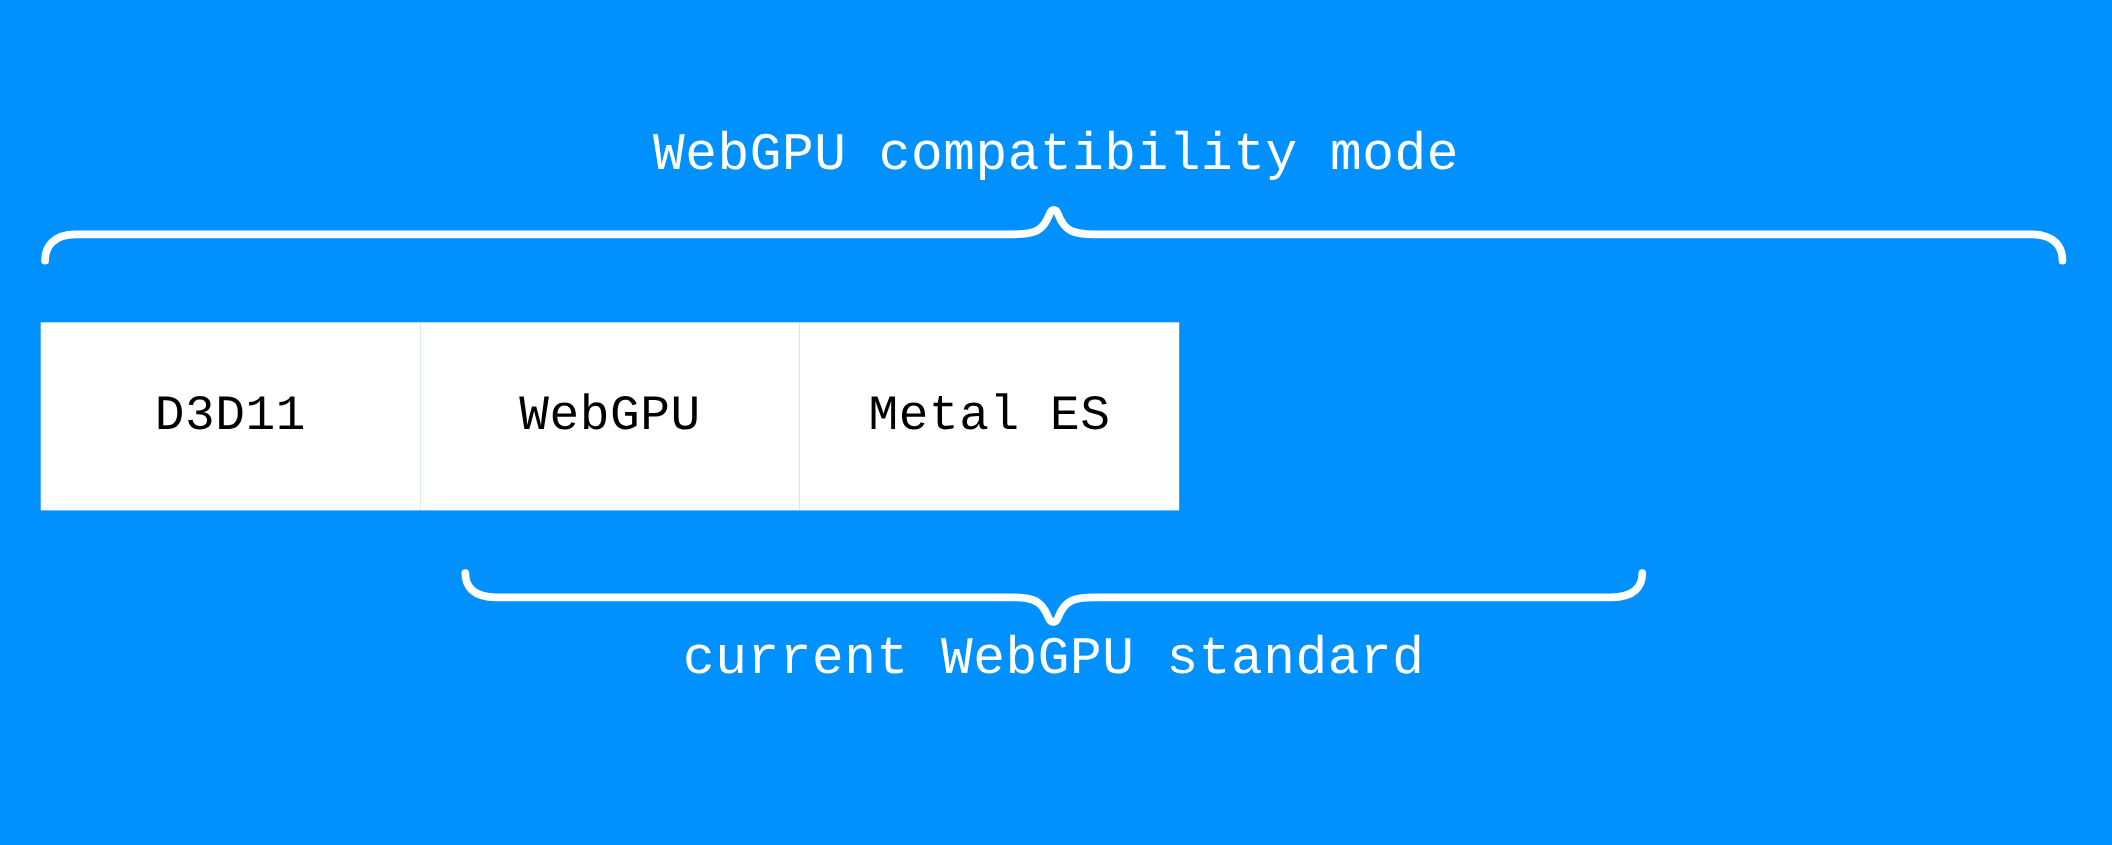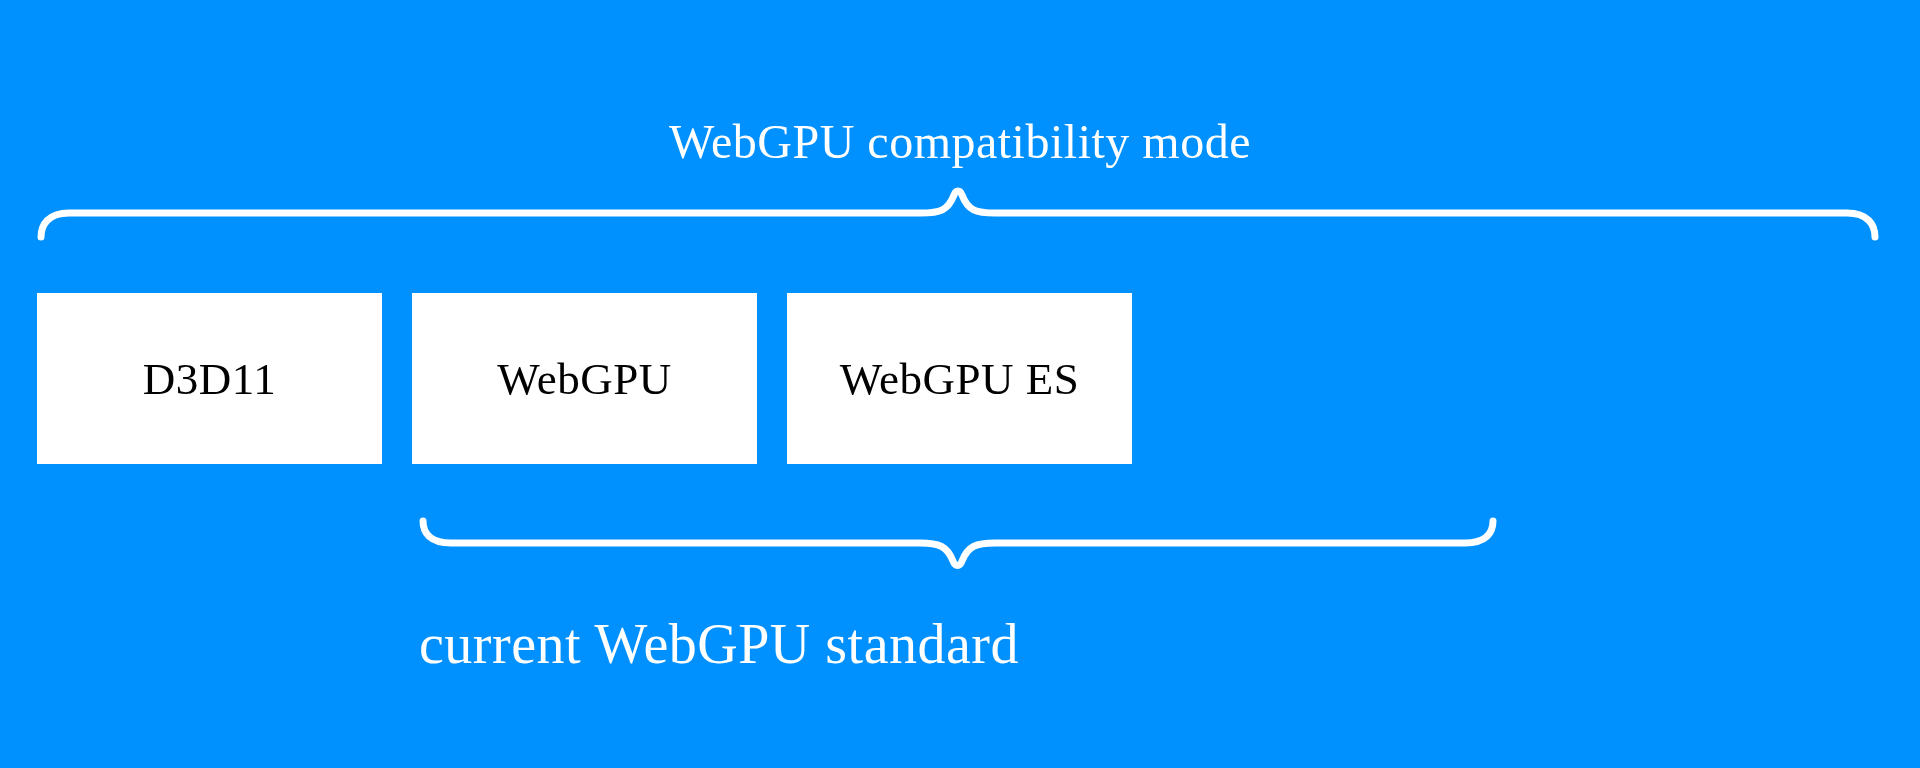--- a/index.html
+++ b/index.html
@@ -2,21 +2,21 @@
 <html style="--bg: #0191FF; --label-color: #FFFFFF; --brace-color: #FFFFFF; --box-bg: #FFFFFF; --box-text: #000000;"><head>
 <meta charset="utf-8">
 <style>
   html, body { margin: 0; padding: 0; }
   .canvas {
     position: relative;
     width: 1920px;
     height: 768px;
     background: var(--bg, #0191FF);
     overflow: hidden;
-    font-family: Liberation Serif, serif;
+    font-family: Liberation Mono, monospace;
   }
   .top-label {
     position: absolute;
     left: 0; right: 0;
     top: 118px;
     text-align: center;
     color: var(--label-color, #FFFFFF);
     font-size: 48px;
     line-height: 48px;
     letter-spacing: 0.5px;
@@ -34,42 +34,41 @@
   }
   .brace-top   { left: 37px;  top: 184px; width: 1842px; height: 58px; }
   .brace-bottom{ left: 419px; top: 514px; width: 1078px; height: 56px; }
   .boxes-row {
     position: absolute;
     left: 37px;
     top: 293px;
     width: 1845px;
     height: 171px;
     display: flex;
-    gap: 30px;
     border-radius: 31px;
   }
   .api-box {
     width: 345px;
     height: 171px;
     background: var(--box-bg, #FFFFFF);
     color: var(--box-text, #000000);
     display: flex;
     align-items: center;
     justify-content: center;
     font-size: 45px;
     letter-spacing: 0.5px;
   }
   .bottom-label {
     position: absolute;
     left: 419px;
     width: 1078px;
-    top: 620px;
-    text-align: left;
+    top: 576px;
+    text-align: center;
     color: var(--label-color, #FFFFFF);
-    font-size: 56px;
+    font-size: 48px;
     line-height: 48px;
     letter-spacing: 0.5px;
   }
 </style>
 </head>
 <body>
 
 <div class="canvas">
 
   <div class="top-label">WebGPU compatibility mode</div>
@@ -86,21 +85,21 @@
   </svg>
 
   <div class="boxes-row">
     <div class="api-box">
       <span>D3D11</span>
     </div>
     <div class="api-box">
       <span>WebGPU</span>
     </div>
     <div class="api-box">
-      <span>WebGPU ES</span>
+      <span>Metal ES</span>
     </div>
   </div>
 
   <svg class="brace brace-bottom" viewBox="0 0 1078 56" xmlns="http://www.w3.org/2000/svg" aria-hidden="true">
     <path d="M 4 7
              C 4 19, 11 29, 32 29
              L 501 29
              C 520 29, 528 32, 534 47
              C 536 53, 541 53, 543 47
              C 549 32, 557 29, 576 29

